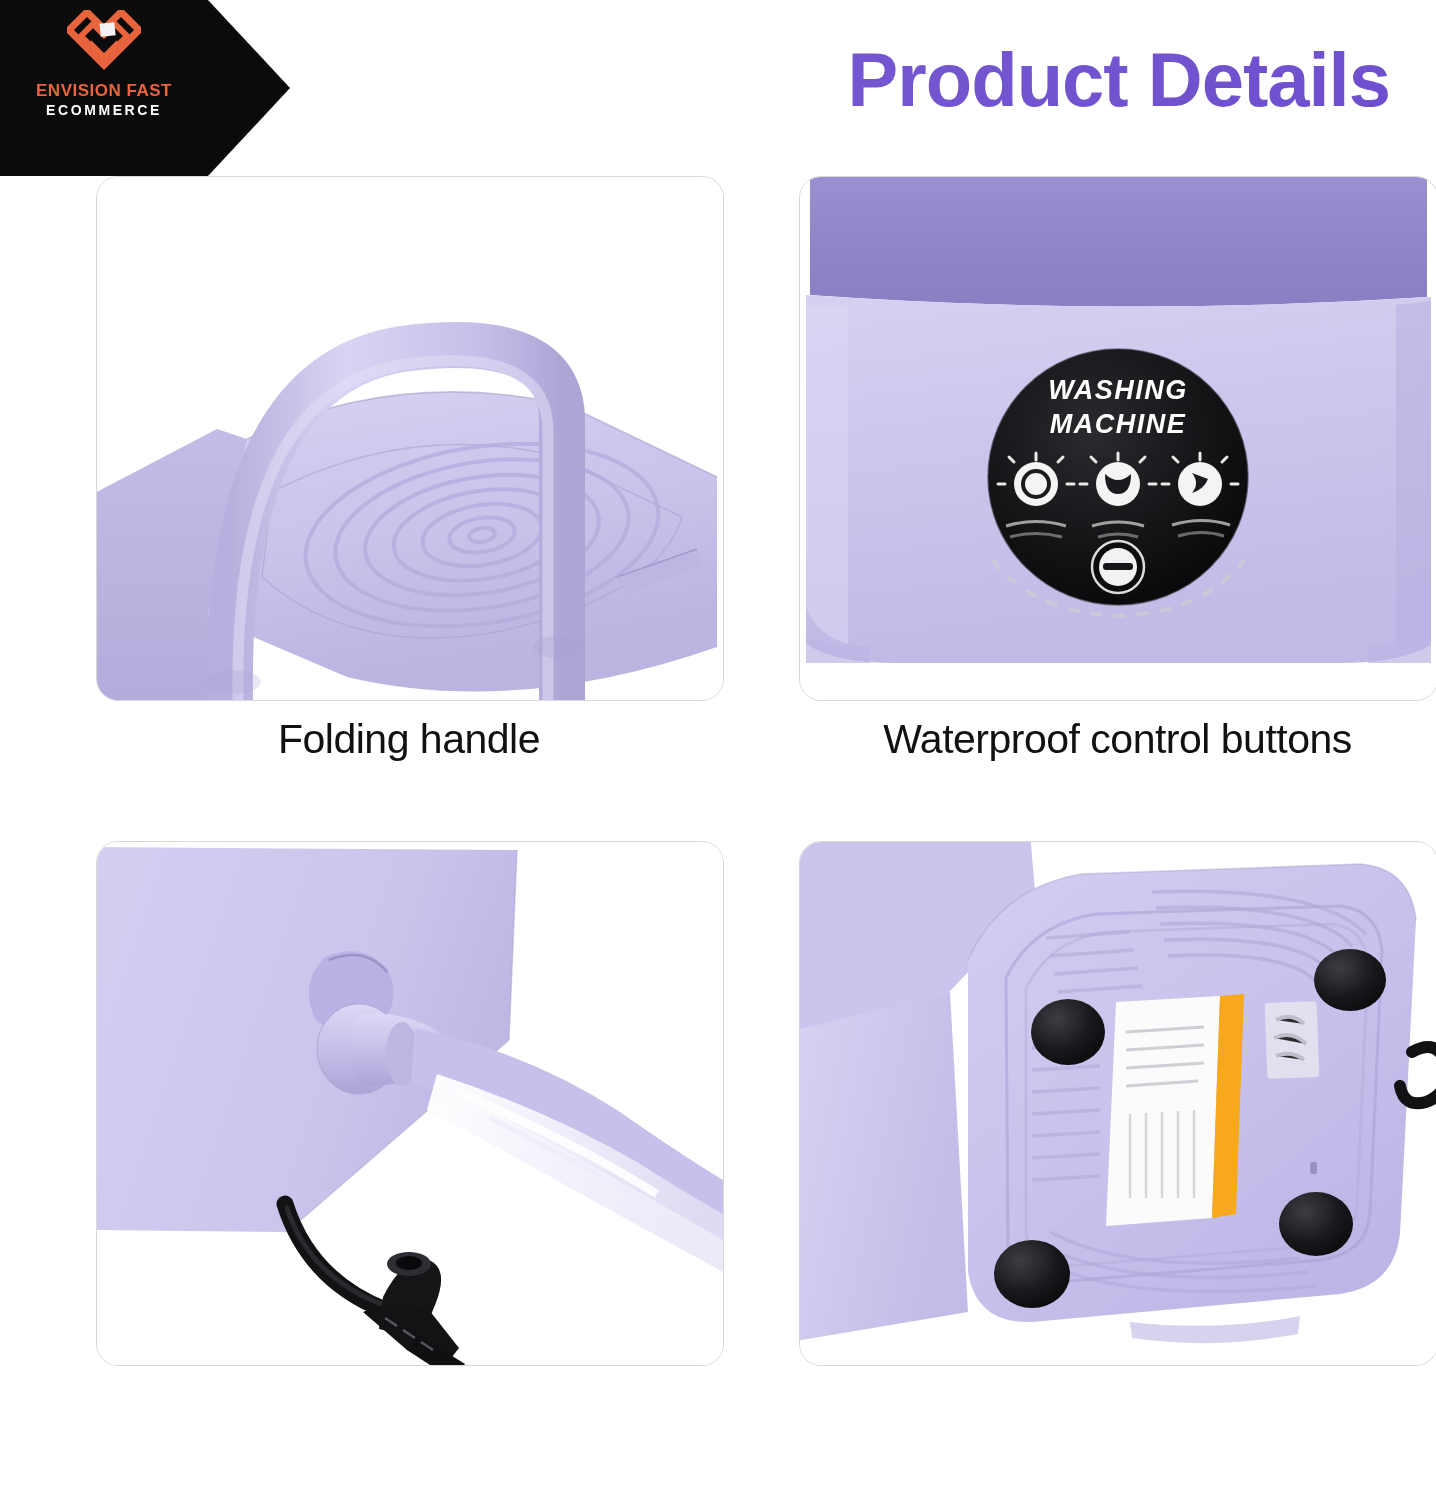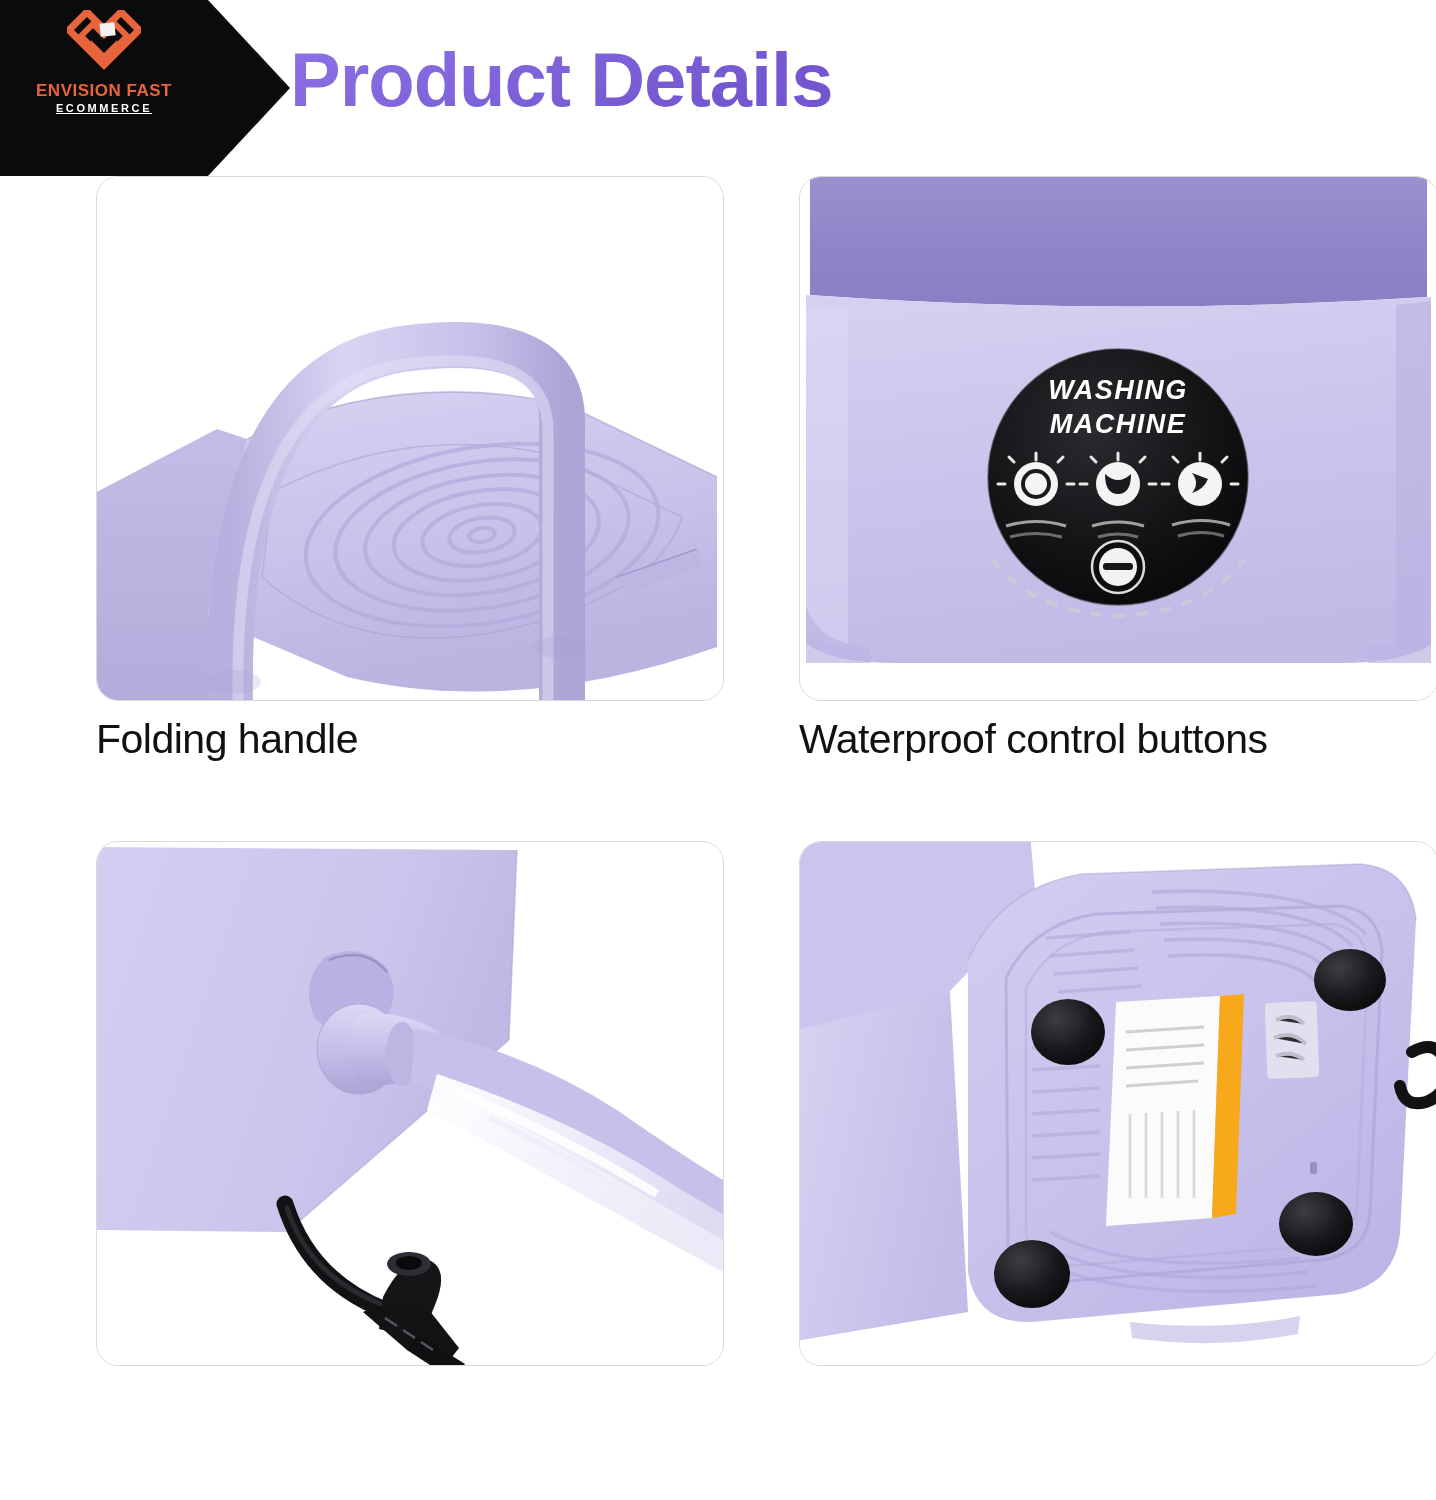--- a/index.html
+++ b/index.html
@@ -20,28 +20,28 @@
   .brand-inner{
     position:absolute;left:0;top:10px;width:208px;
     display:flex;flex-direction:column;align-items:center;
   }
   .brand-mark{width:74px;height:70px;display:block;}
   .brand-name{
     color:#E8643C;font-size:17px;font-weight:bold;letter-spacing:.5px;
     margin-top:2px;line-height:1;white-space:nowrap;
   }
   .brand-sub{
-    color:#ffffff;font-size:11px;font-weight:bold;letter-spacing:2.6px;
-    margin-top:4px;line-height:1;white-space:nowrap;text-decoration:underline;
+    color:#ffffff;font-size:14px;font-weight:bold;letter-spacing:2.6px;
+    margin-top:4px;line-height:1;white-space:nowrap;
   }
 
   
   .page-title{
     position:absolute;left:290px;top:42px;width:1100px;
-    text-align:left;
+    text-align:right;
     font-size:76px;font-weight:bold;line-height:1;
     letter-spacing:-1px;
     background:linear-gradient(160deg,#8d72e6 0%,#7457d0 45%,#6d4fce 100%);
     -webkit-background-clip:text;background-clip:text;
     color:transparent;-webkit-text-fill-color:transparent;
     text-shadow:none;
   }
 
   
   .grid{position:absolute;left:0;top:0;width:1436px;height:1500px;}
@@ -54,21 +54,21 @@
 
   .photo{
     position:relative;
     width:626px;height:523px;
     border:1px solid #d8d8d8;border-radius:22px;
     background:#fff;overflow:hidden;
   }
   .photo-r{width:637px;}
 
   .caption{
-    margin-top:16px;width:626px;
+    margin-top:16px;width:626px;text-align:center;
     font-size:41px;color:#111;font-weight:400;line-height:1.12;
     letter-spacing:-0.5px;
   }
   .caption-r{width:637px;}
   .caption-wide{font-size:40px;}
 
   .svgfill{position:absolute;left:0;top:0;width:100%;height:100%;display:block;}
 </style>
 </head>
 <body>

